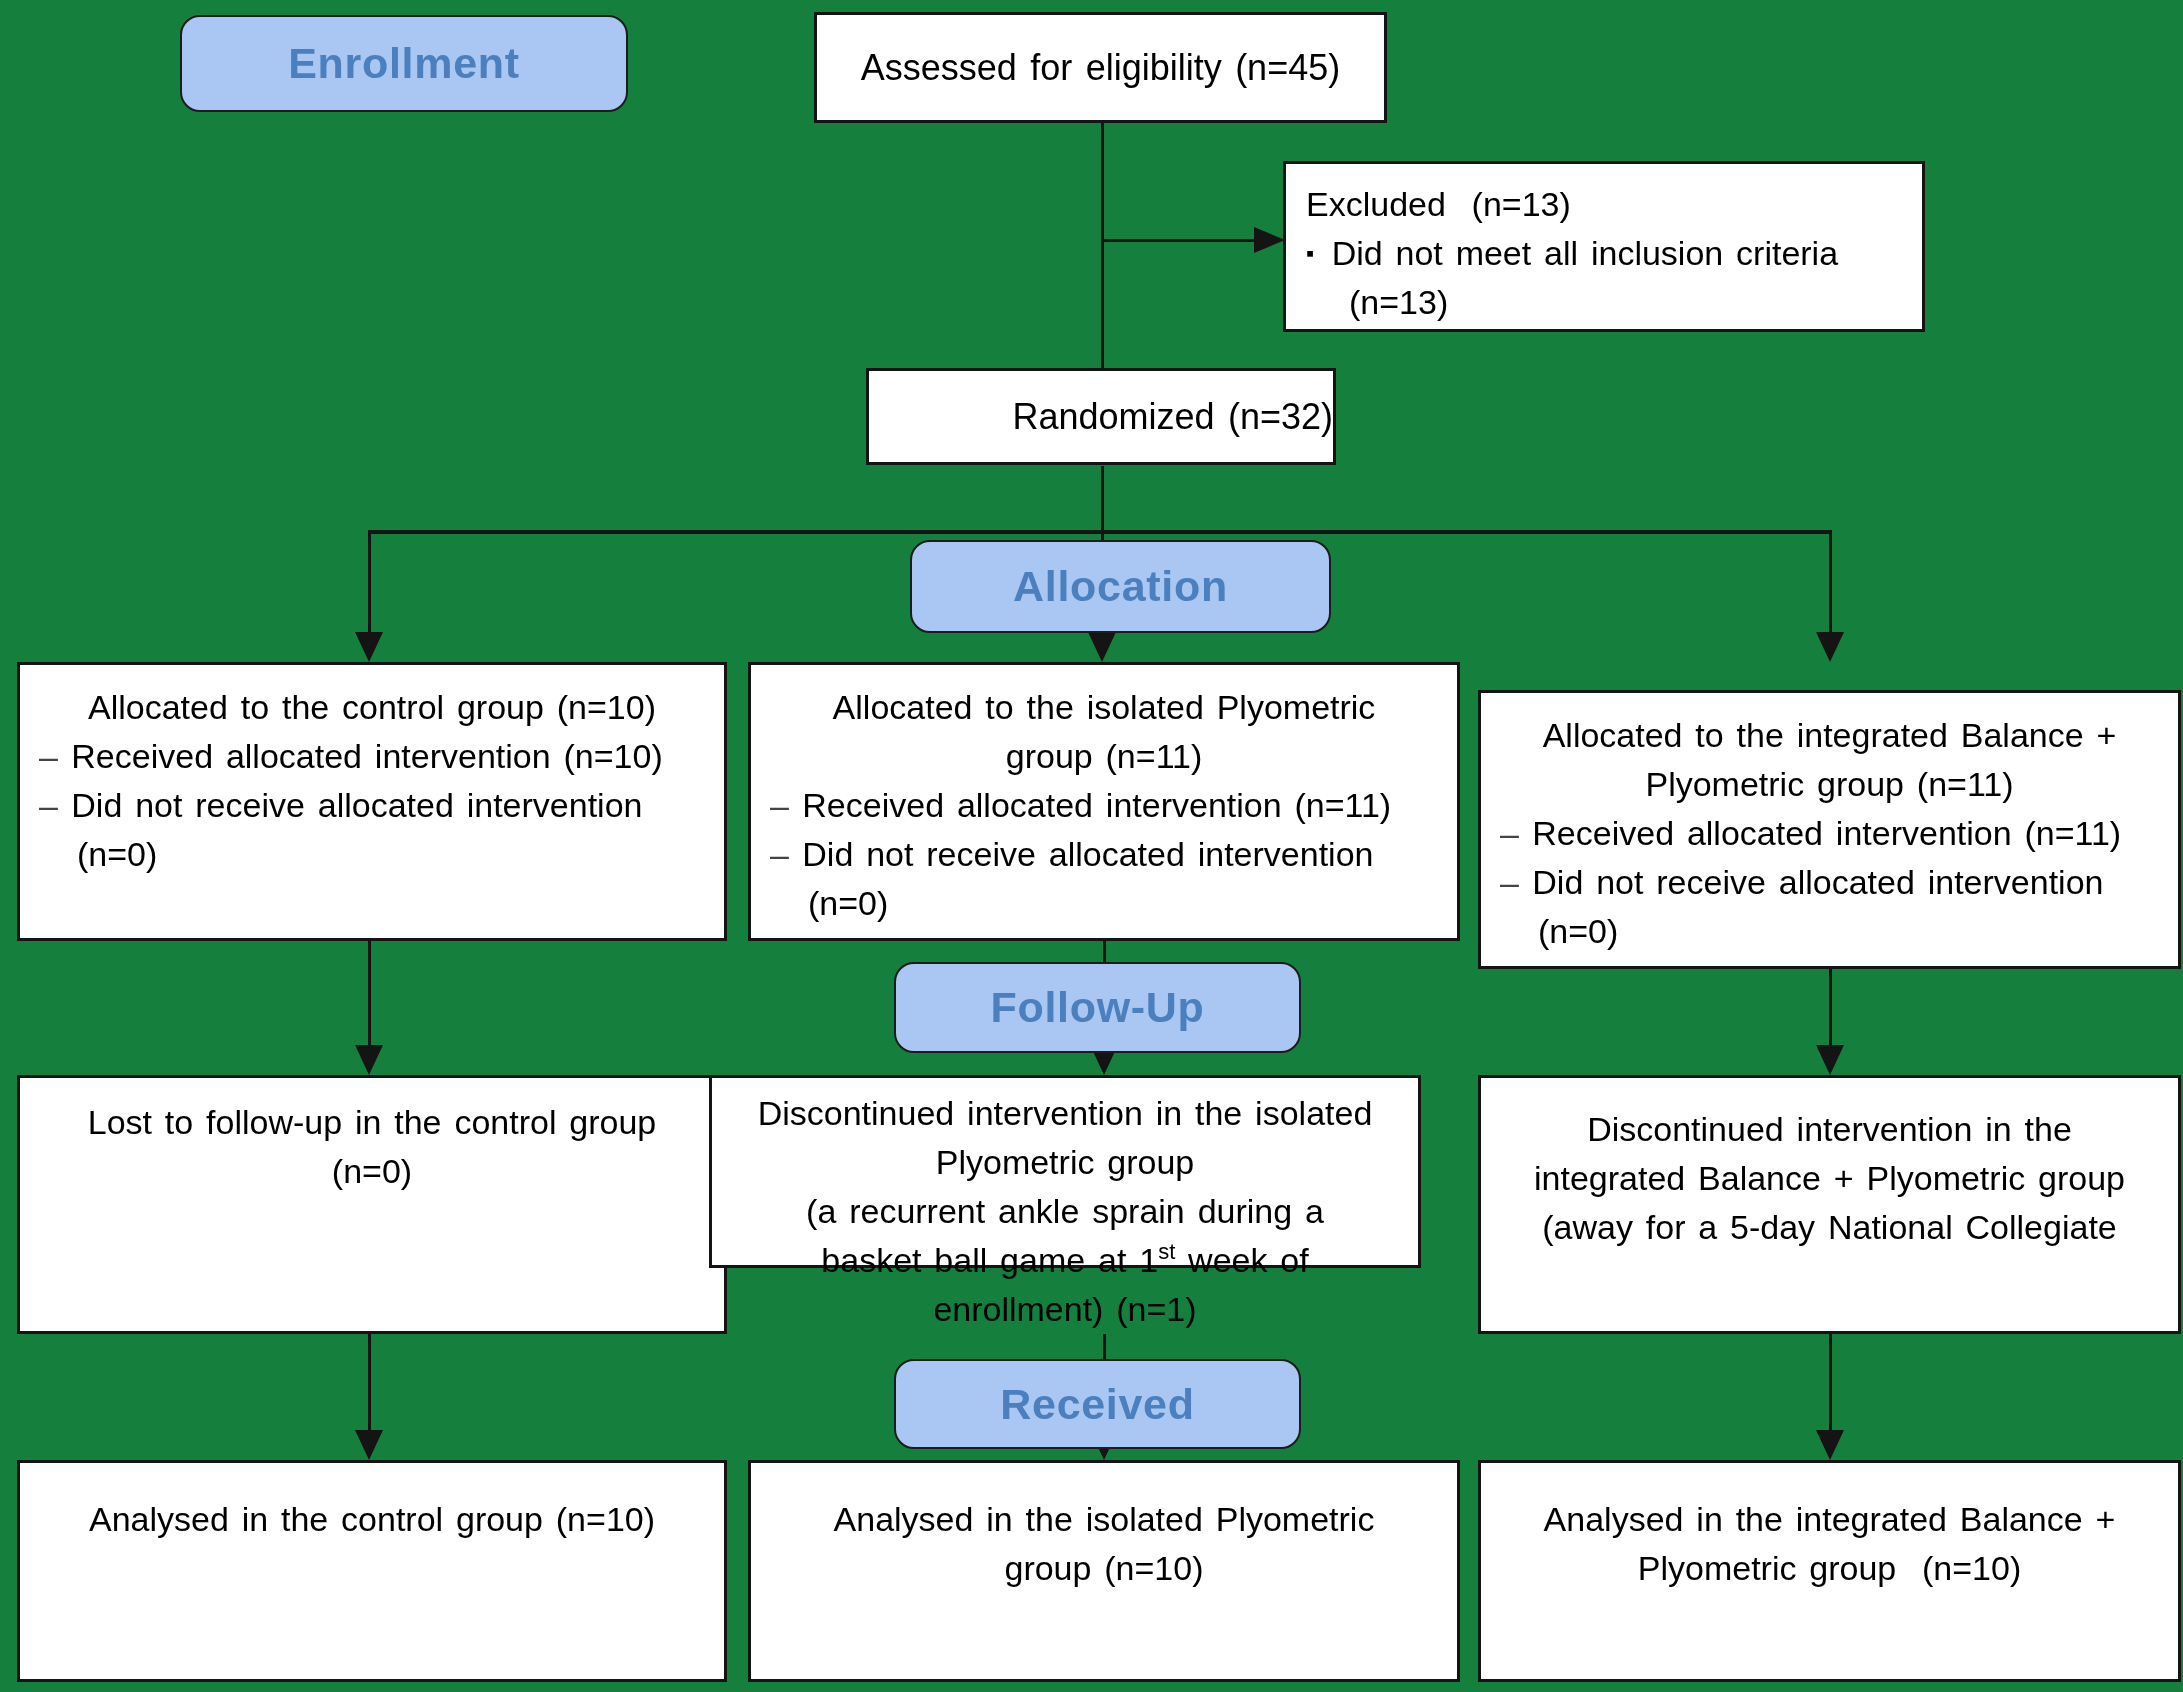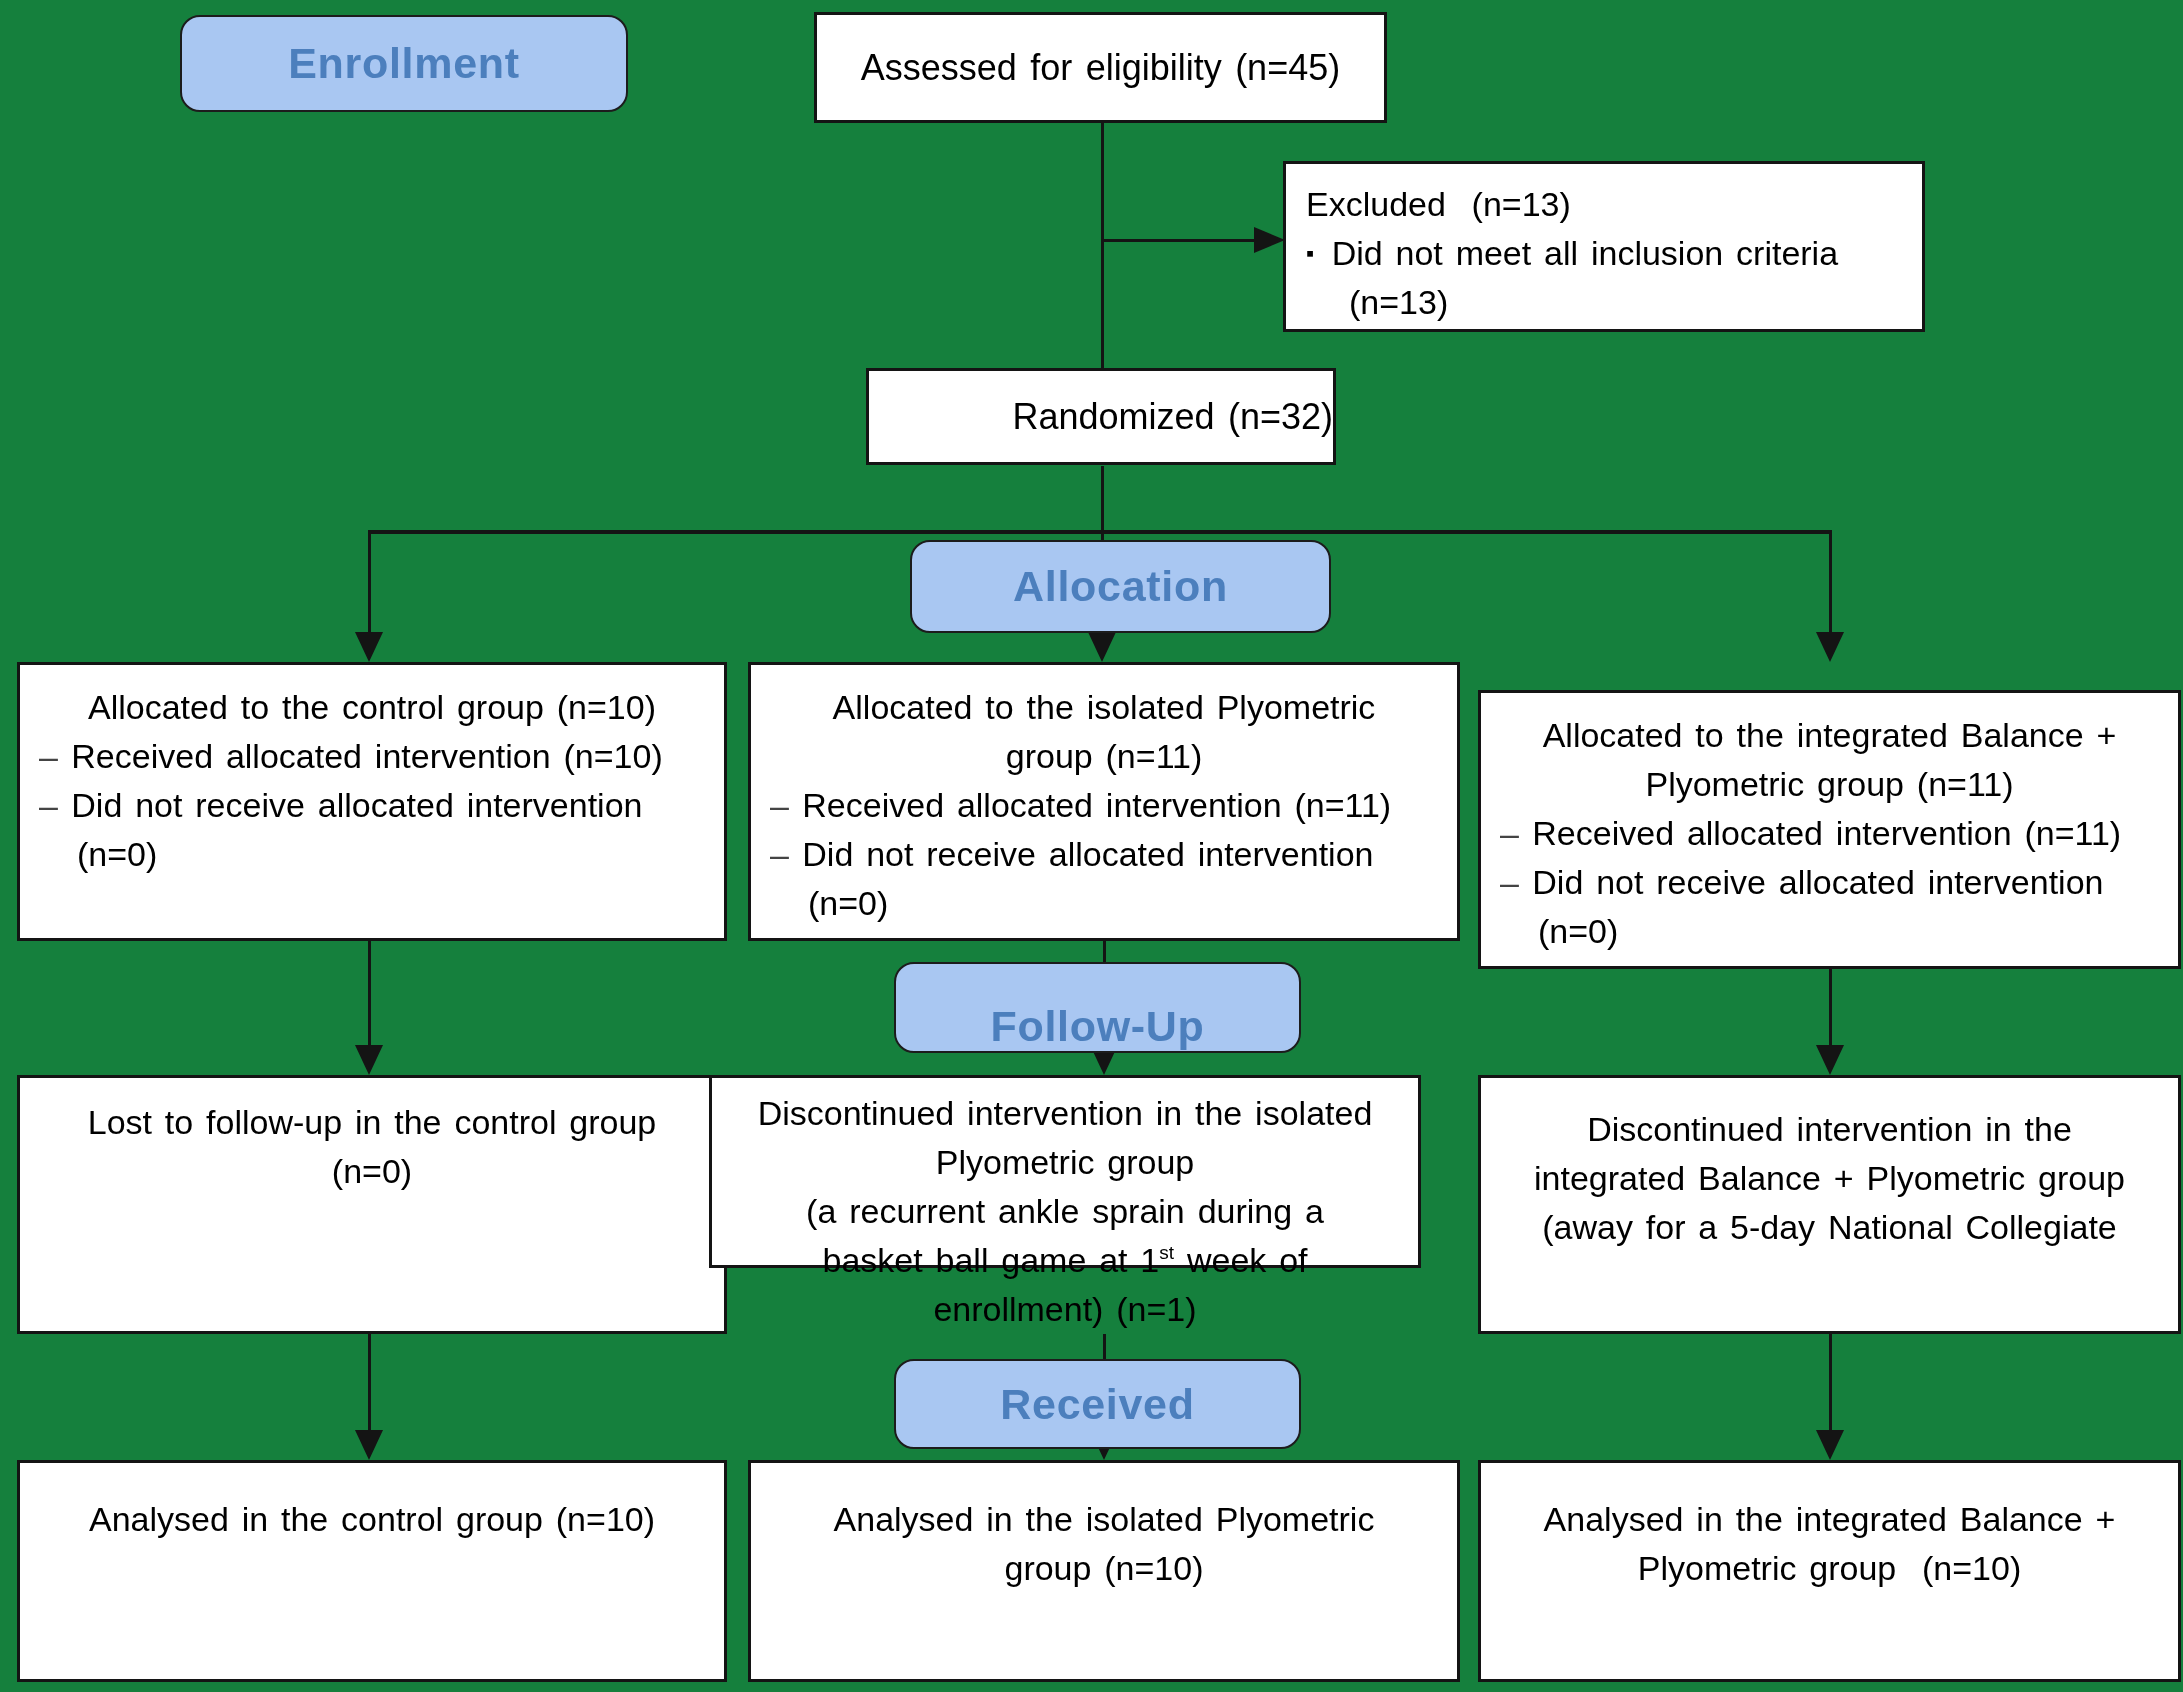--- a/index.html
+++ b/index.html
@@ -28,21 +28,21 @@
        box-sizing:border-box;font-size:34px;line-height:49px;word-spacing:3.4px;}
   .box.ctr{display:flex;align-items:center;justify-content:center;text-align:center;}
   .box.top-node{font-size:36px;}
   .pad{padding:17.5px 19px 0 19px;}
   .line{white-space:pre-wrap;}
   .c{text-align:center;}
   .hang{padding-left:38px;text-indent:-38px;}
   .hang .b-l2{display:block;text-indent:0;}
   .b-dash{color:#444;margin-right:13.4px;}
   .sq{font-size:23px;margin-right:17.5px;vertical-align:4px;}
-  sup{font-size:19px;vertical-align:13.4px;line-height:0;}
+  sup{font-size:22px;vertical-align:13.4px;line-height:0;}
 </style>
 </head>
 <body>
 
 <div id="canvas">
 
   <div class="vline" style="left:1101px;top:123px;height:245px;"></div>
   <div class="hline" style="left:1102px;top:239px;width:157px;"></div>
   <div class="ah-right" style="left:1254px;top:227px;"></div>
 
@@ -69,21 +69,21 @@
   <div class="ah-down" style="left:1090px;top:1430px;"></div>
   <div class="vline" style="left:1829px;top:1334px;height:97px;"></div>
   <div class="ah-down" style="left:1816px;top:1430px;"></div>
 
   <div class="banner" style="left:180px;top:15px;width:444px;height:93px;">
     <span>Enrollment</span>
   </div>
   <div class="banner" style="left:887px;top:540px;width:417px;height:89px;margin-left:23px;">
     <span>Allocation</span>
   </div>
-  <div class="banner" style="left:894px;top:962px;width:403px;height:87px;align-items:flex-end;">
+  <div class="banner" style="left:894px;top:962px;width:403px;height:87px;">
     <span>Follow-Up</span>
   </div>
   <div class="banner" style="left:894px;top:1359px;width:403px;height:86px;">
     <span>Received</span>
   </div>
 
   <div class="box ctr top-node" style="left:814px;top:12px;width:573px;height:111px;">
     <span class="line">Assessed for eligibility (n=45)</span>
   </div>
 

